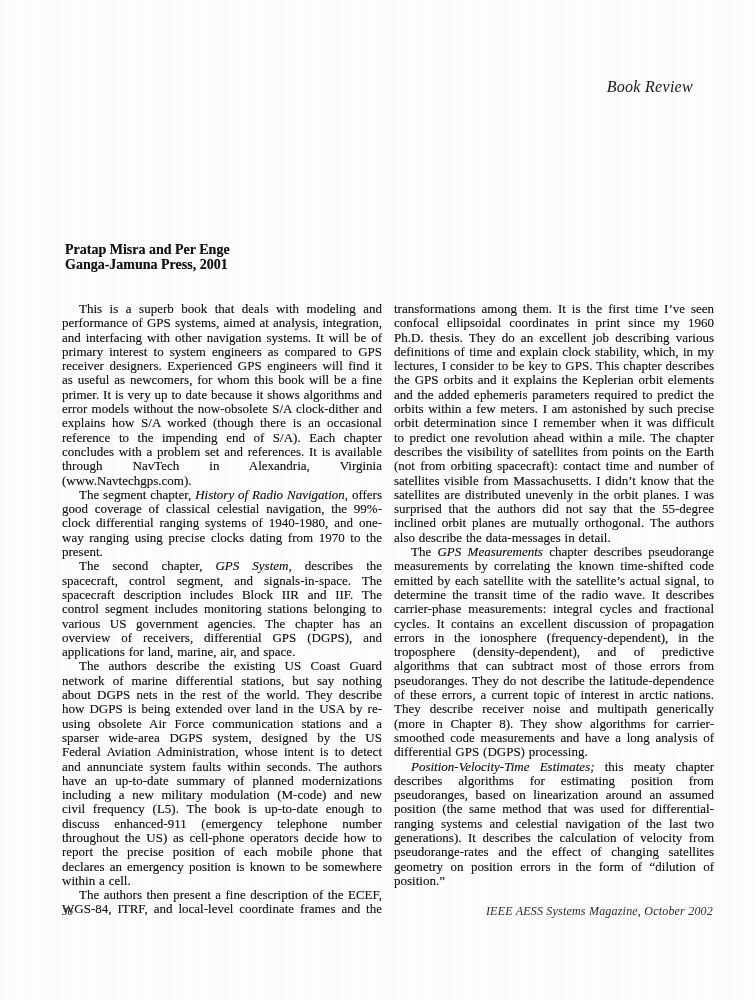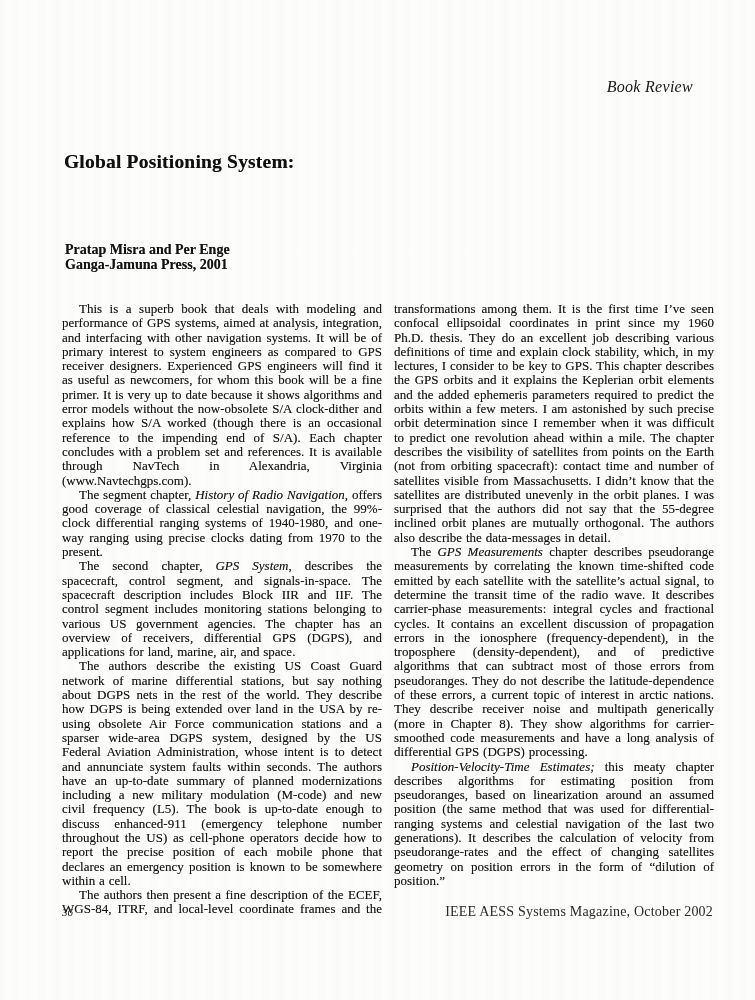--- a/index.html
+++ b/index.html
@@ -74,34 +74,34 @@
     justify-content: space-between;
     align-items: baseline;
   }
   .footer-page-number {
     font-style: italic;
     font-size: 11px;
     color: #222;
     text-align: right;
   }
   .footer-journal {
-    font-size: 14px;
+    font-style: italic;
+    font-size: 12px;
     letter-spacing: 0.2px;
     color: #2a2a2a;
   }
 </style>
 </head>
 <body>
 
 <div class="page">
 
   <div class="page-header">Book Review</div>
 
   <div class="title-block">
-    <span class="title-line1">Global Positioning System:</span>
   </div>
 
   <div class="byline">
     <div>Pratap Misra and Per Enge</div>
     <div>Ganga-Jamuna Press, 2001</div>
   </div>
 
   <div class="columns">
     <div class="col">
       <p class="para indent"><span>This is a superb book that deals with modeling and performance of GPS systems, aimed at analysis, integration, and interfacing with other navigation systems. It will be of primary interest to system engineers as compared to GPS receiver designers. Experienced GPS engineers will find it as useful as newcomers, for whom this book will be a fine primer. It is very up to date because it shows algorithms and error models without the now-obsolete S/A clock-dither and explains how S/A worked (though there is an occasional reference to the impending end of S/A). Each chapter concludes with a problem set and references. It is available through NavTech in Alexandria, Virginia (www.Navtechgps.com).</span></p>

